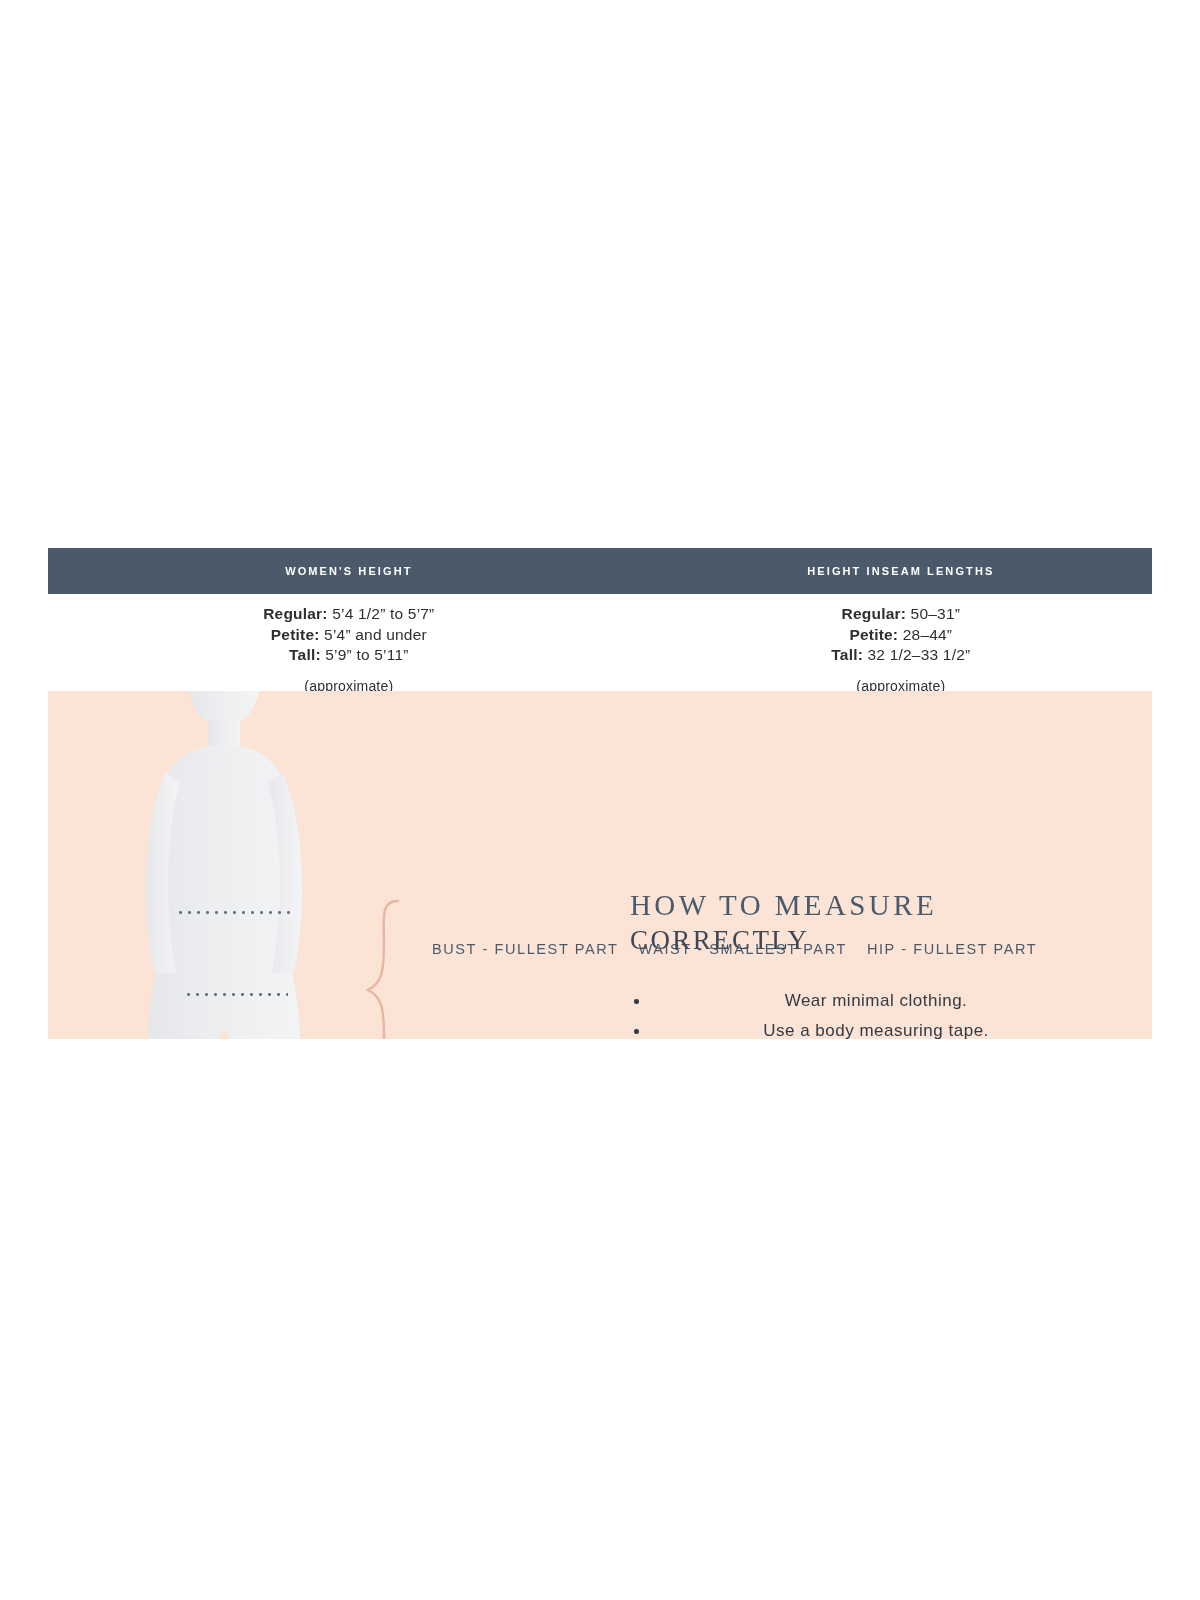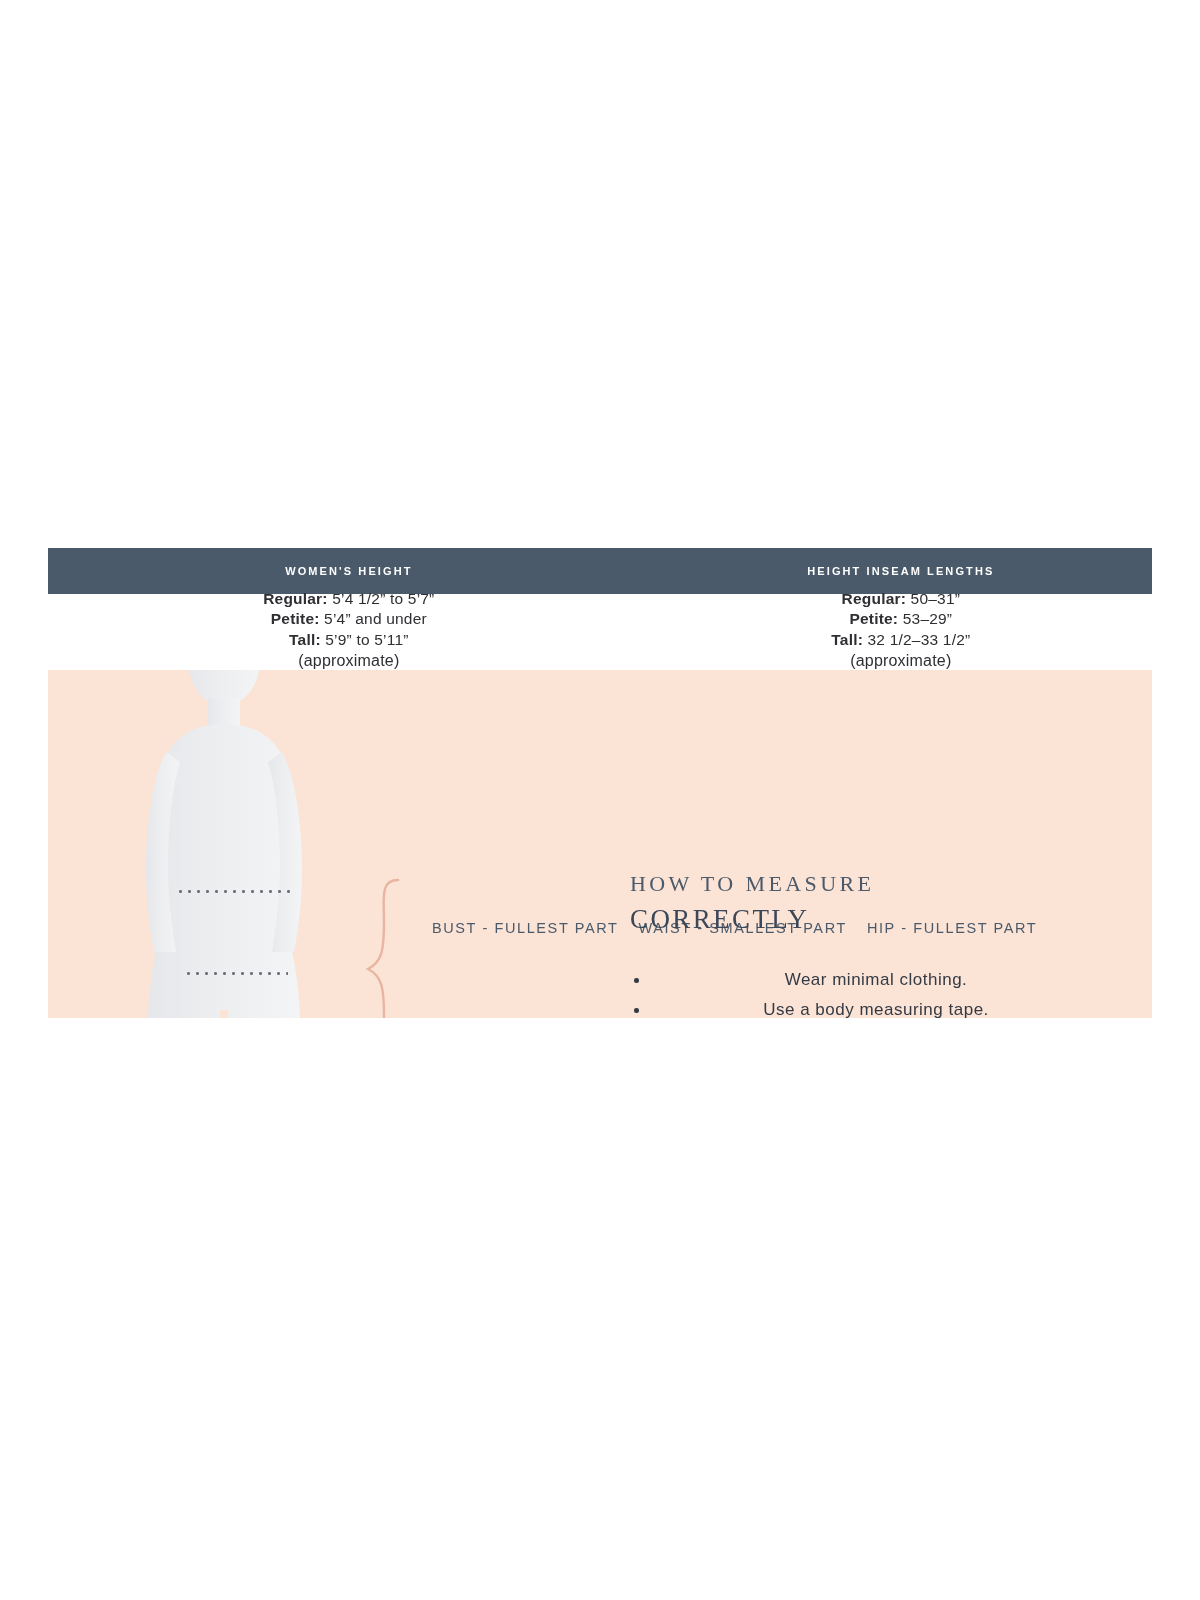--- a/index.html
+++ b/index.html
@@ -39,45 +39,44 @@
     font-weight: bold;
     letter-spacing: 2.1px;
   }
   .header-cell.left  { width: 54.5%; }
   .header-cell.right { width: 45.5%; }
 
   
   .info-band {
     display: flex;
     width: 100%;
-    height: 76px;
+    height: 97px;
     background: #ffffff;
-    align-items: flex-end;
   }
   .info-cell {
     display: flex;
     flex-direction: column;
     align-items: center;
     justify-content: flex-start;
     padding-top: 10px;
     box-sizing: border-box;
     color: #2f2f33;
   }
   .info-cell.left  { width: 54.5%; }
   .info-cell.right { width: 45.5%; }
   .info-line {
     font-size: 15.5px;
     line-height: 20.5px;
     letter-spacing: .2px;
     white-space: nowrap;
   }
   .info-line b { font-weight: bold; }
   .approx {
-    font-size: 16px;
-    margin-top: 2px;
+    font-size: 14px;
+    margin-top: 12px;
     letter-spacing: .2px;
   }
 
   
   .peach {
     position: relative;
     width: 100%;
     height: 348px;
     background: #fbe3d6;
     overflow: hidden;
@@ -131,21 +130,21 @@
 
   
   .how-col {
     position: absolute;
     left: 582px;
     top: 200px;
     width: 470px;
   }
   .how-title-1 {
     font-family: "Liberation Serif", serif;
-    font-size: 22px;
+    font-size: 29px;
     letter-spacing: 3.4px;
     color: #4a5a6a;
     line-height: 28px;
   }
   .how-title-2 {
     font-family: "Liberation Serif", serif;
     font-size: 27px;
     letter-spacing: 2.4px;
     color: #3c4858;
     line-height: 40px;
@@ -204,21 +203,21 @@
       <div class="approx">(approximate)</div>
     </div>
 
     <div class="info-cell right">
       <div class="info-line">
         <b>Regular:</b>
         <span>50–31”</span>
       </div>
       <div class="info-line">
         <b>Petite:</b>
-        <span>53–29”</span>
+        <span>28–44”</span>
       </div>
       <div class="info-line">
         <b>Tall:</b>
         <span>32 1/2–33 1/2”</span>
       </div>
       <div class="approx">(approximate)</div>
     </div>
 
   </div>
 

